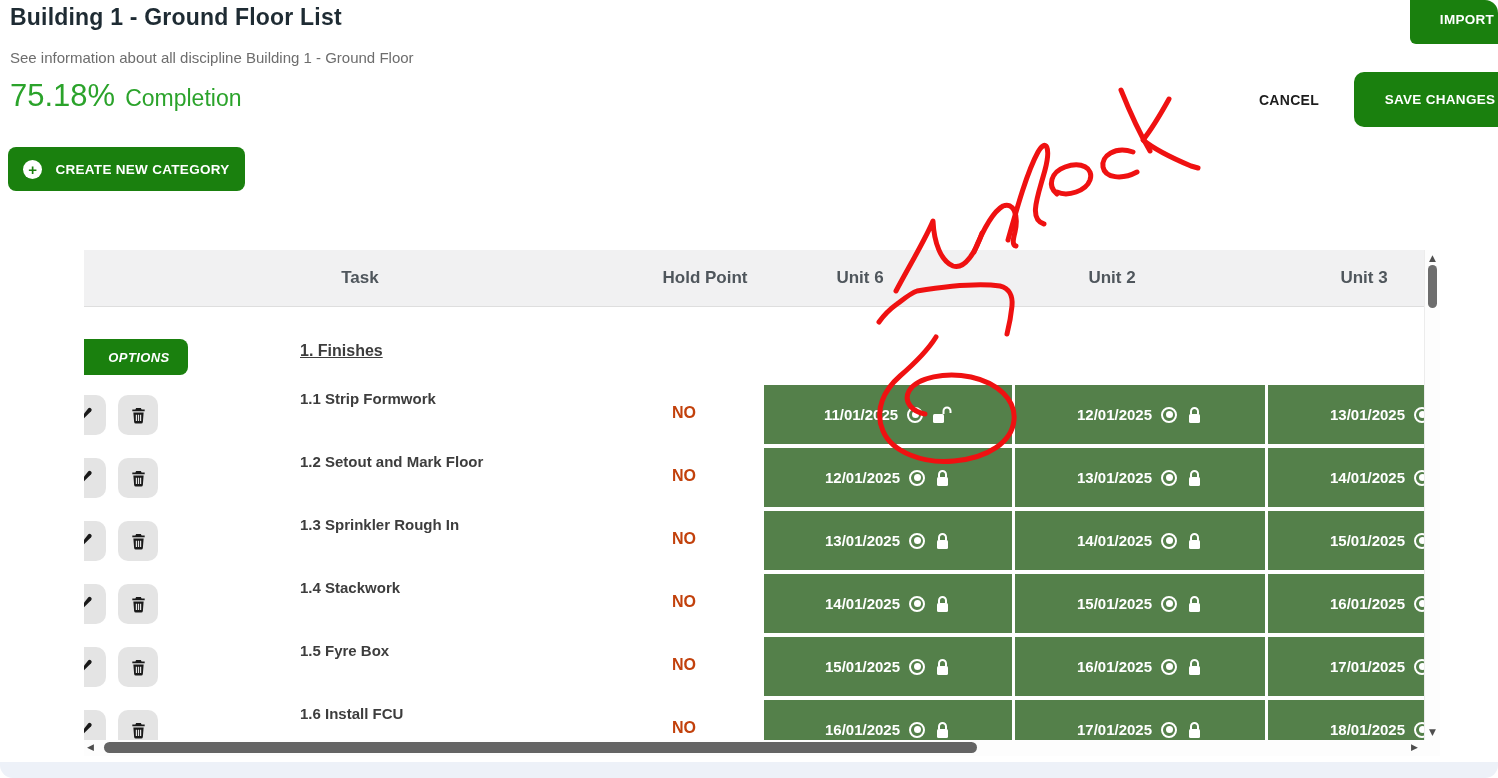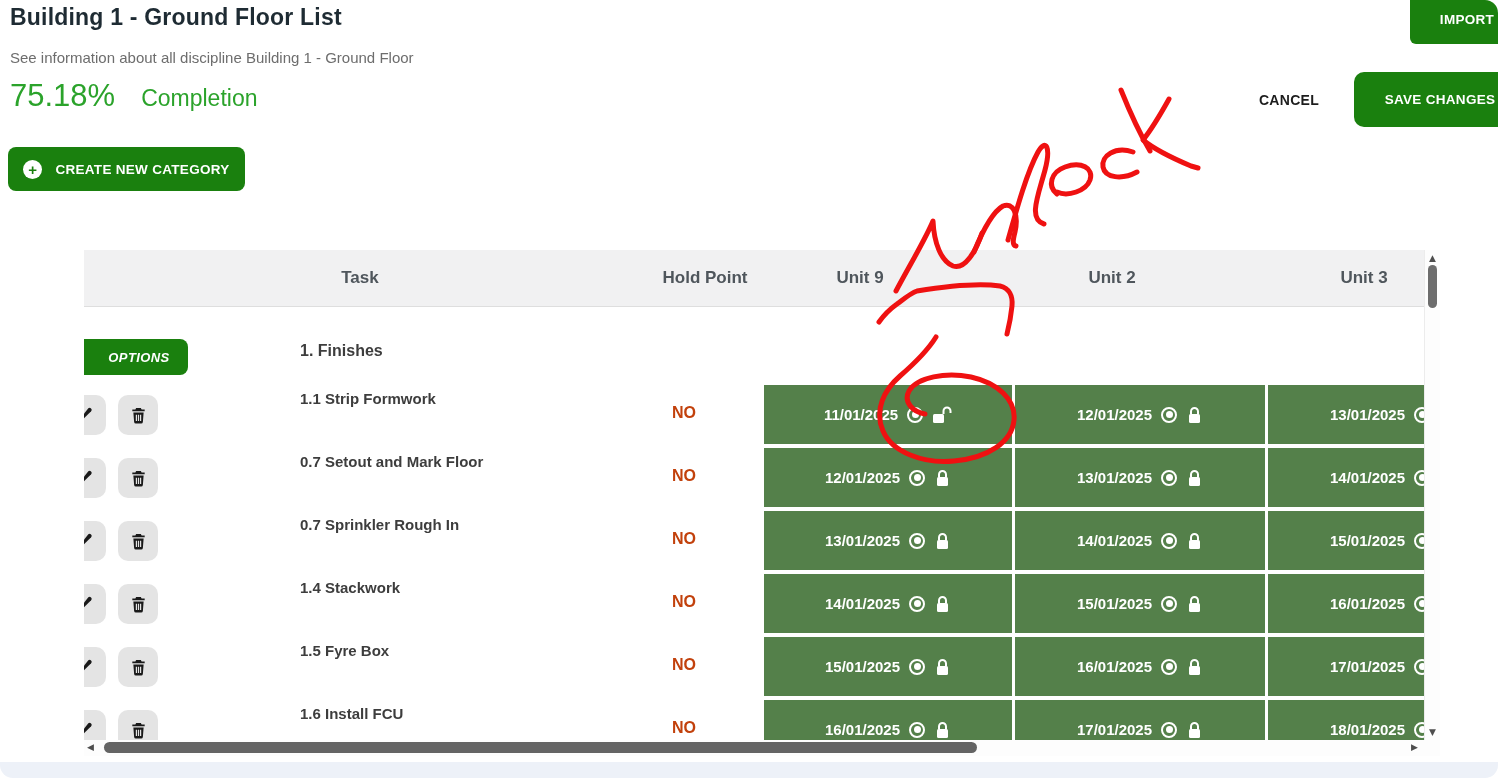--- a/index.html
+++ b/index.html
@@ -3,42 +3,42 @@
 <meta charset="utf-8">
 <style>
   * { margin:0; padding:0; box-sizing:border-box; }
   html,body { background:#fff; }
   body { font-family:"Liberation Sans", sans-serif; }
   #app { position:relative; width:1498px; height:778px; overflow:hidden; background:#fff;border-radius:13px; }
 
   
   .page-title { position:absolute; left:10px; top:4px; font-size:23px; font-weight:bold; color:#1e2b33; letter-spacing:.2px; }
   .page-subtitle { position:absolute; left:10px; top:49px; font-size:15px; color:#6d6d6d; }
-  .completion { position:absolute; left:10px; top:78px; display:flex; align-items:baseline; gap:26px; color:var(--completion-green); }
+  .completion { position:absolute; left:10px; top:78px; display:flex; align-items:baseline; gap:10px; color:var(--completion-green); }
   .completion .val { font-size:31px; }
   .completion .lab { font-size:23px; }
 
   .btn { position:absolute; background:var(--green); color:#fff; font-weight:bold; border:none;
          display:flex; align-items:center; justify-content:center; cursor:pointer; font-family:inherit; }
   .btn-import { left:1410px; top:-6px; width:114px; height:50px; border-radius:6px; font-size:13.5px; letter-spacing:.3px; }
   .btn-save { left:1354px; top:72px; width:172px; height:55px; border-radius:10px; font-size:13.5px; letter-spacing:.3px; }
   .btn-cancel { position:absolute; left:1253px; top:90px; width:72px; height:20px; background:none; border:none;
                 font-weight:bold; font-size:14px; color:#1d1d1d; letter-spacing:.3px; cursor:pointer; font-family:inherit; }
   .btn-create { left:8px; top:147px; width:237px; height:44px; border-radius:8px; font-size:13.5px; gap:13px; letter-spacing:.3px; }
   .plus-circle { width:19px; height:19px; border-radius:50%; background:#fff; color:var(--green);
                  display:flex; align-items:center; justify-content:center; font-size:15px; font-weight:bold; line-height:1; }
 
   
   .table-viewport { position:absolute; left:84px; top:250px; width:1356px; height:506px; overflow:hidden; background:#fff; }
   .thead { position:absolute; left:0; top:0; width:1356px; height:57px; background:#f1f1f2; border-bottom:1px solid #dedede;padding-left:24px; }
   .thead span { position:absolute; top:50%; transform:translate(-50%,-50%); font-size:17px; font-weight:bold; color:#4f565c; white-space:nowrap; }
   .th-task { left:276px; } .th-hold { left:621px; } .th-u0 { left:776px; } .th-u1 { left:1028px; } .th-u2 { left:1280px;text-align:right; }
 
   .btn-options { left:-20px; top:89px; width:124px; height:36px; border-radius:8px; font-size:13px; letter-spacing:.4px; padding-left:26px;font-style:italic; }
-  .category-label { position:absolute; left:216px; top:92px; font-size:16px; font-weight:bold; color:#3d3d3d; }
+  .category-label { position:absolute; left:216px; top:92px; font-size:16px; font-weight:bold; color:#3d3d3d;text-decoration:underline; }
 
   .task-row { position:absolute; left:0; width:1356px; height:60px; }
   .icon-btn { position:absolute; top:10px; width:40px; height:40px; border-radius:10px; background:#e4e4e4;
               display:flex; align-items:center; justify-content:center; cursor:pointer; }
   .icon-btn.edit { left:-18px; } .icon-btn.del { left:34px; }
   .task-name { position:absolute; left:216px; top:5px; font-size:15px; font-weight:bold; color:#3d3d3d; white-space:nowrap; }
   .hold-point { position:absolute; left:552px; top:19px; width:60px; text-align:right; font-size:16px; font-weight:bold; color:#c2410c; }
   .date-cell { position:absolute; top:0; height:59px; background:var(--cell-green);
                display:flex; align-items:center; justify-content:center; gap:9px; cursor:pointer; }
   .cell-0 { left:680px; width:248px; } .cell-1 { left:931px; width:250px; } .cell-2 { left:1184px; width:250px; }
@@ -79,21 +79,21 @@
 
   <button class="btn btn-create">
     <span class="plus-circle">+</span>
     <span>CREATE NEW CATEGORY</span>
   </button>
 
   <div class="table-viewport">
     <div class="thead">
       <span class="th-task">Task</span>
       <span class="th-hold">Hold Point</span>
-      <span class="th-u0">Unit 9</span>
+      <span class="th-u0">Unit 6</span>
       <span class="th-u1">Unit 2</span>
       <span class="th-u2">Unit 3</span>
     </div>
 
     <button class="btn btn-options">OPTIONS</button>
     <div class="category-label">1. Finishes</div>
 
     <div>
         <div class="task-row" style="top: 135px;">
           <div class="icon-btn edit">
@@ -149,21 +149,21 @@
             <svg width="19" height="19" viewBox="0 0 20 20">
               <path fill="#1a1a1a" d="M7.5 2.2h5l.8 1.6h3.2v1.8H3.5V3.8h3.2l.8-1.6z"></path>
               <path fill="#1a1a1a" d="M4.6 6.8h10.8l-.8 10a1.8 1.8 0 0 1-1.8 1.6H7.2a1.8 1.8 0 0 1-1.8-1.6l-.8-10z"></path>
               <g stroke="#e4e4e4" stroke-width="1.3">
                 <line x1="7.8" y1="9.2" x2="7.8" y2="15.8"></line>
                 <line x1="10" y1="9.2" x2="10" y2="15.8"></line>
                 <line x1="12.2" y1="9.2" x2="12.2" y2="15.8"></line>
               </g>
             </svg>
           </div>
-          <div class="task-name">0.7 Setout and Mark Floor</div>
+          <div class="task-name">1.2 Setout and Mark Floor</div>
           <div class="hold-point">NO</div>
           <div class="date-cell cell-0">
             <span class="date-val">12/01/2025</span>
             <span class="radio"></span>
             <svg width="17" height="18" viewBox="0 0 17 18">
               <path d="M5 8V5.5a3.5 3.5 0 0 1 7 0V8" fill="none" stroke="#fff" stroke-width="2"></path>
               <rect x="3" y="8" width="11" height="9" rx="1.5" fill="#fff"></rect>
             </svg>
           </div>
           <div class="date-cell cell-1">
@@ -193,21 +193,21 @@
             <svg width="19" height="19" viewBox="0 0 20 20">
               <path fill="#1a1a1a" d="M7.5 2.2h5l.8 1.6h3.2v1.8H3.5V3.8h3.2l.8-1.6z"></path>
               <path fill="#1a1a1a" d="M4.6 6.8h10.8l-.8 10a1.8 1.8 0 0 1-1.8 1.6H7.2a1.8 1.8 0 0 1-1.8-1.6l-.8-10z"></path>
               <g stroke="#e4e4e4" stroke-width="1.3">
                 <line x1="7.8" y1="9.2" x2="7.8" y2="15.8"></line>
                 <line x1="10" y1="9.2" x2="10" y2="15.8"></line>
                 <line x1="12.2" y1="9.2" x2="12.2" y2="15.8"></line>
               </g>
             </svg>
           </div>
-          <div class="task-name">0.7 Sprinkler Rough In</div>
+          <div class="task-name">1.3 Sprinkler Rough In</div>
           <div class="hold-point">NO</div>
           <div class="date-cell cell-0">
             <span class="date-val">13/01/2025</span>
             <span class="radio"></span>
             <svg width="17" height="18" viewBox="0 0 17 18">
               <path d="M5 8V5.5a3.5 3.5 0 0 1 7 0V8" fill="none" stroke="#fff" stroke-width="2"></path>
               <rect x="3" y="8" width="11" height="9" rx="1.5" fill="#fff"></rect>
             </svg>
           </div>
           <div class="date-cell cell-1">

